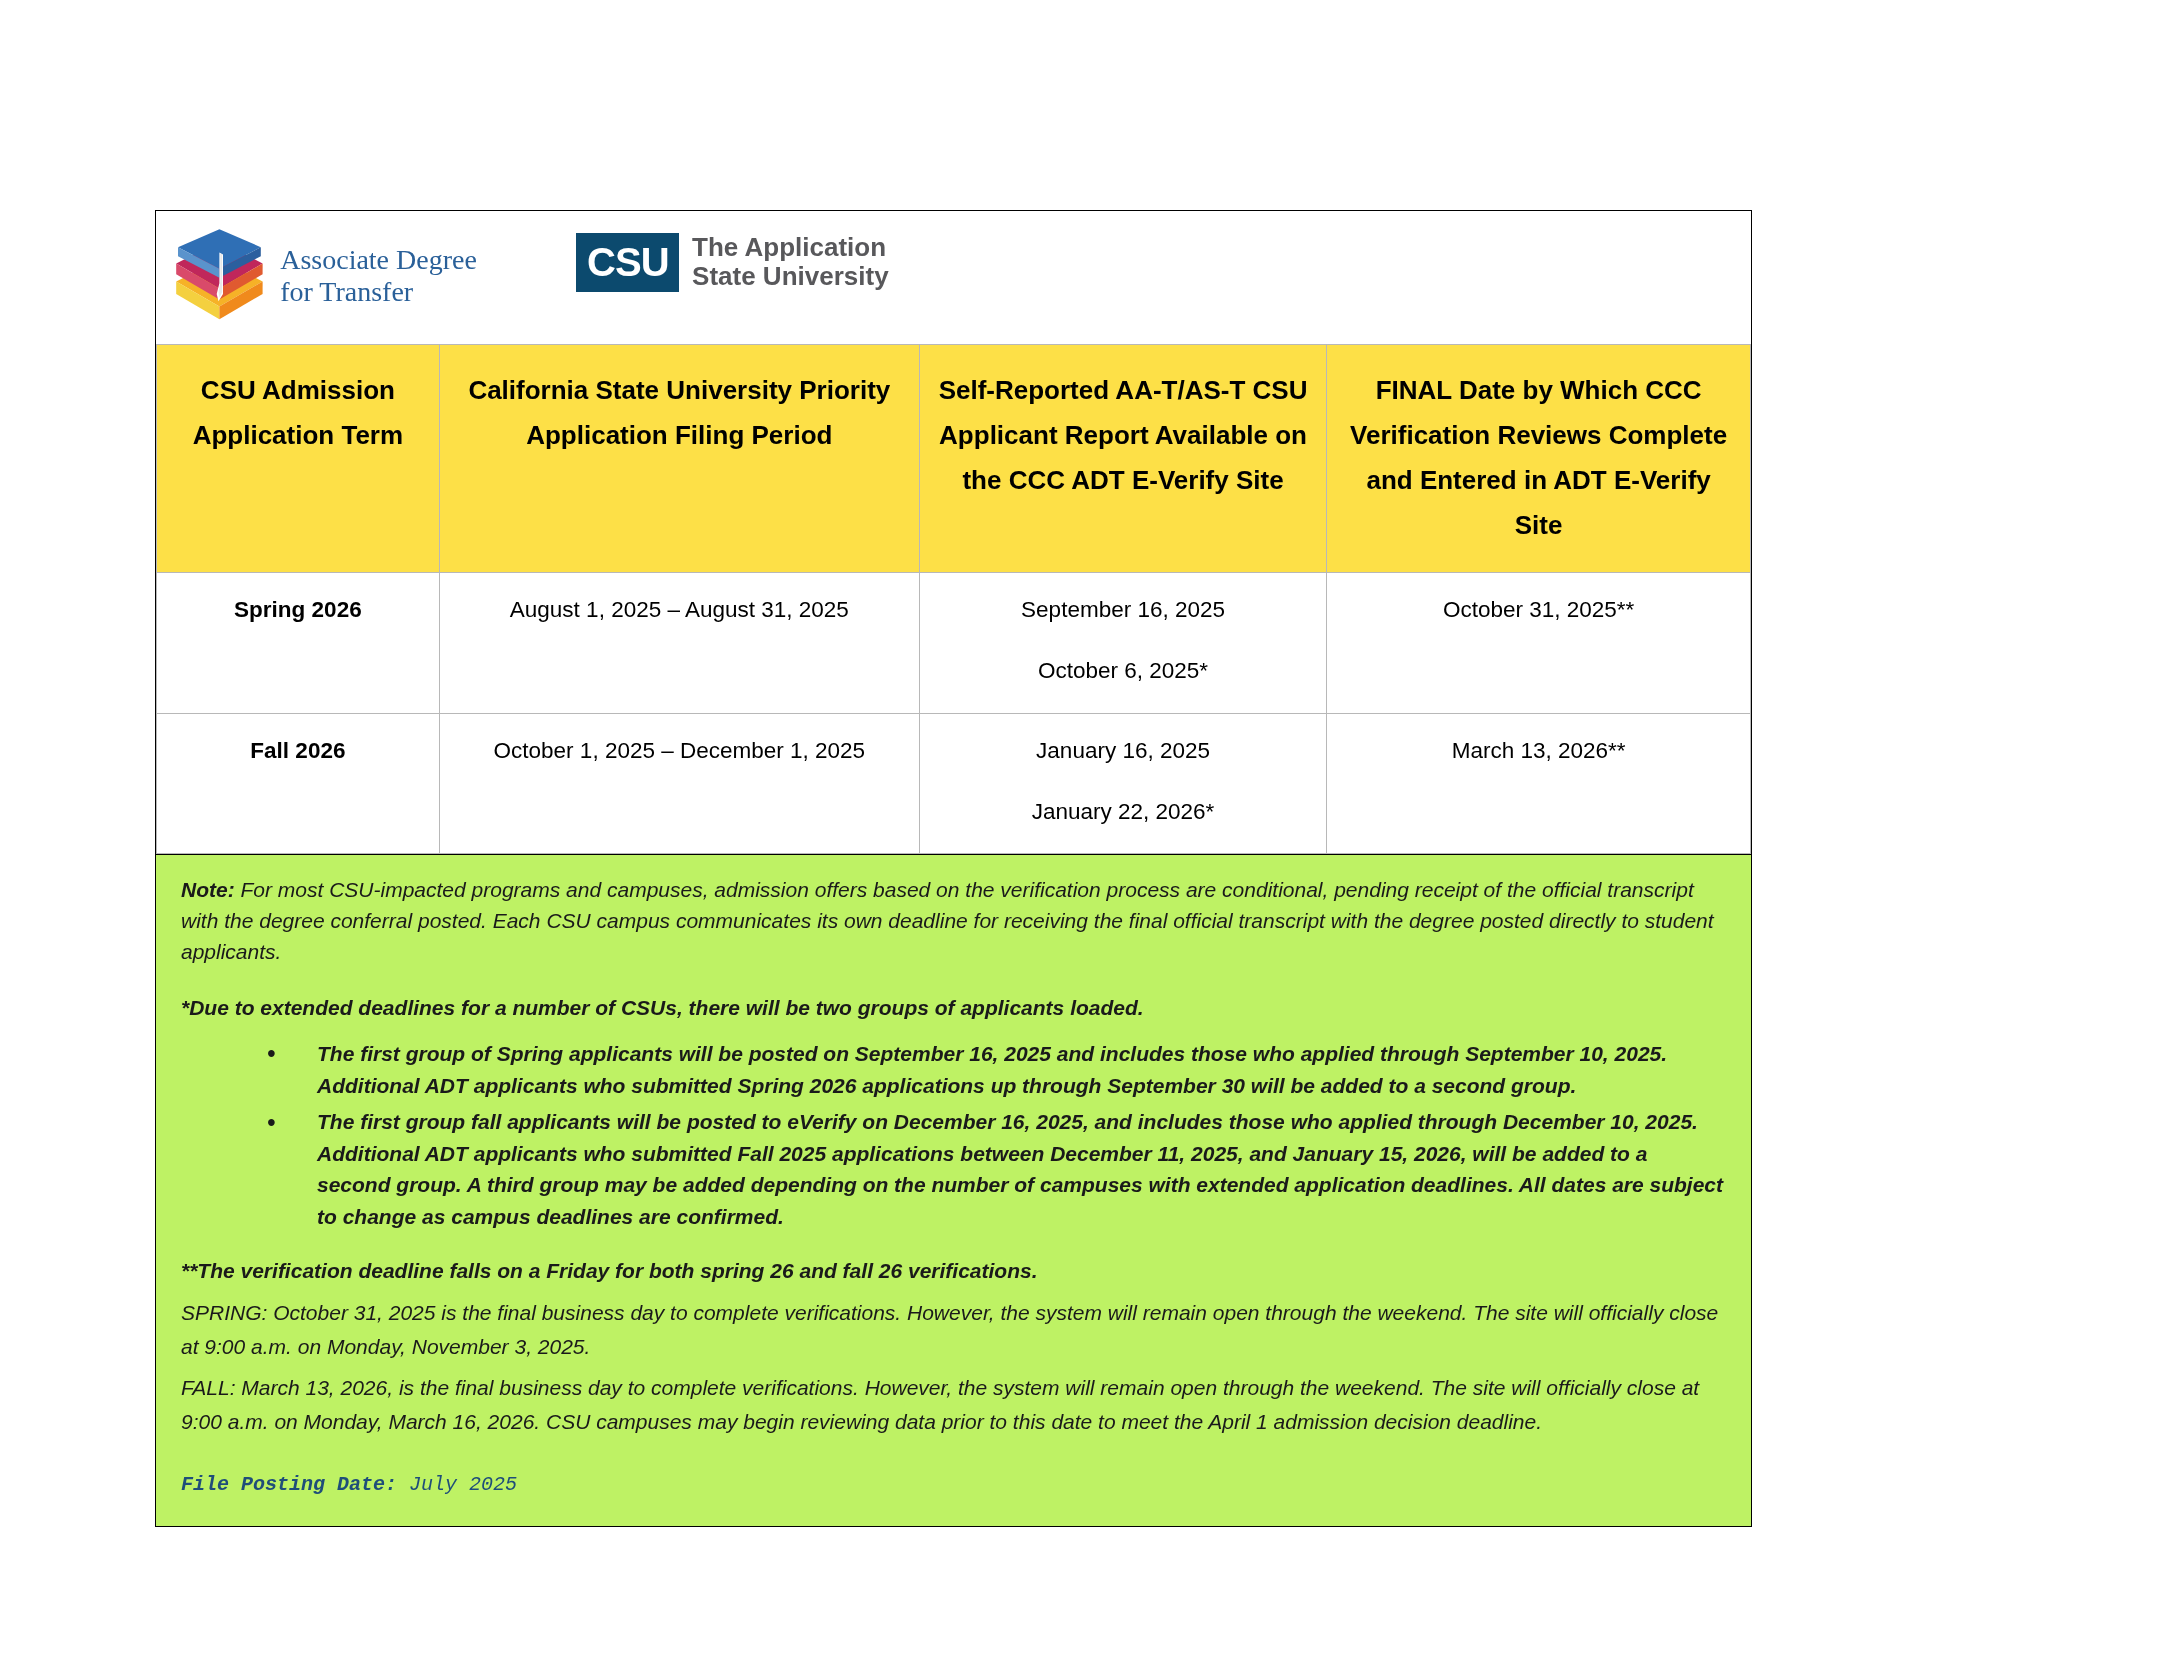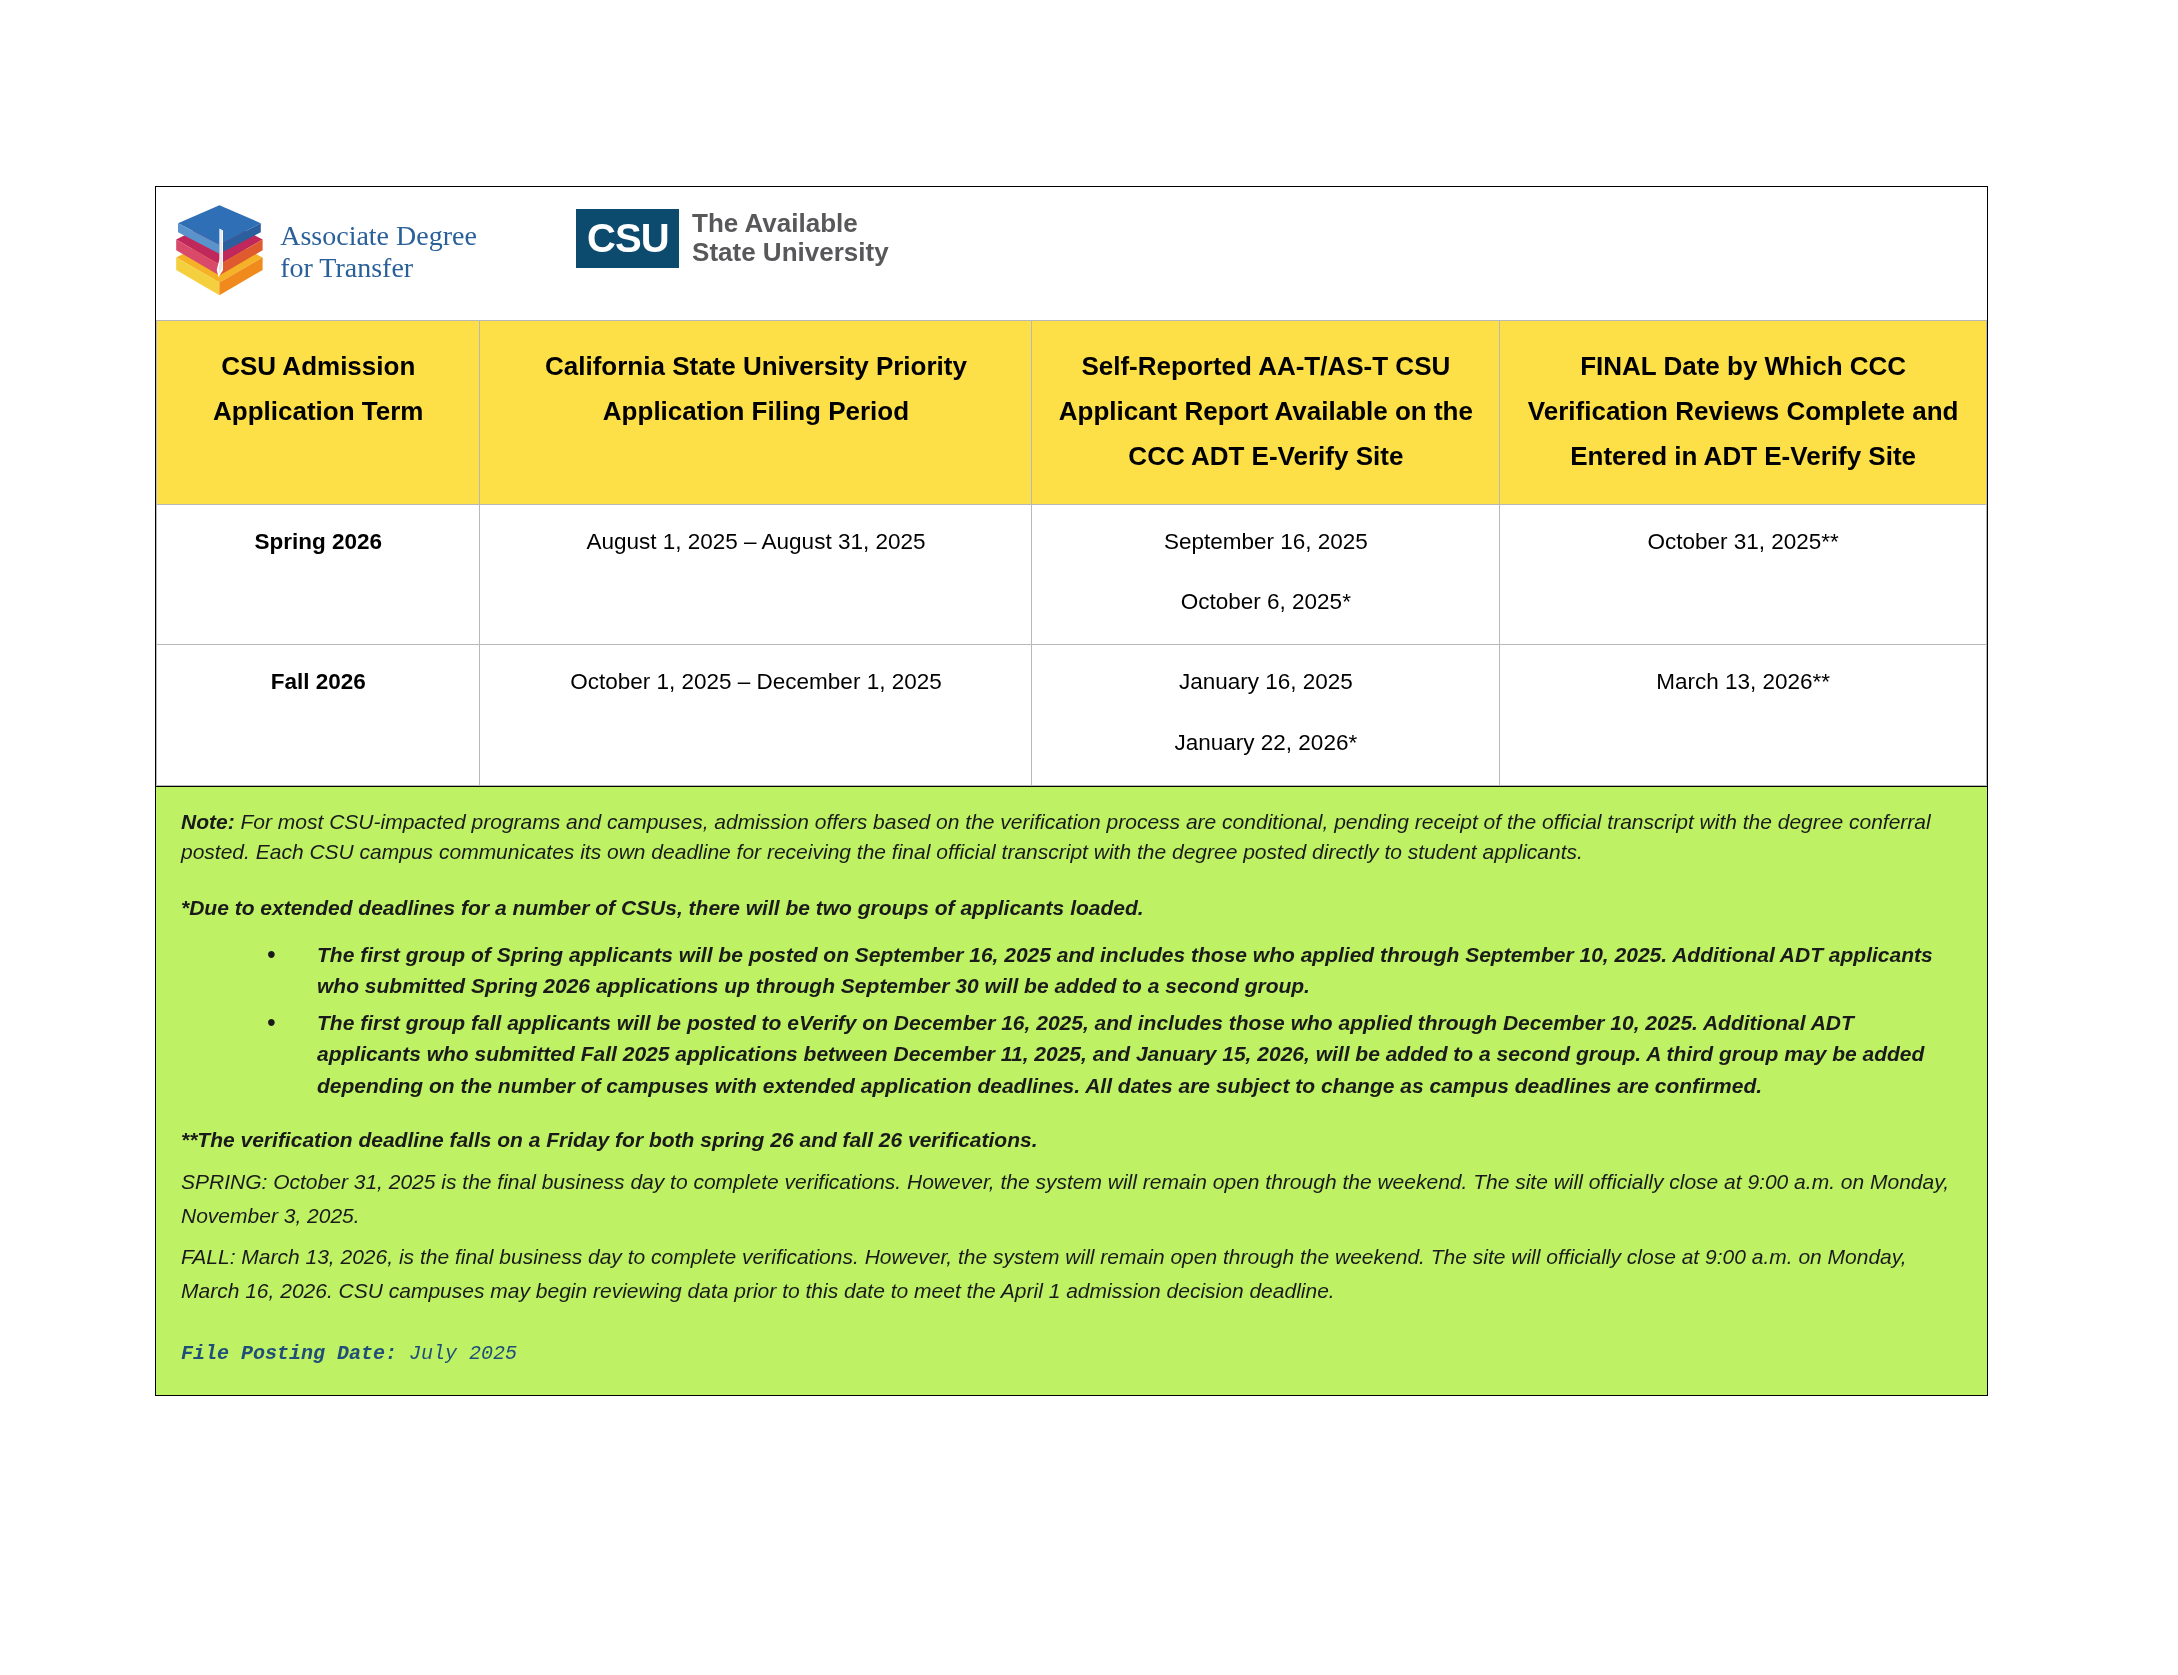--- a/index.html
+++ b/index.html
@@ -11,22 +11,22 @@
     width: 2178px;
     height: 1676px;
     font-family: "Liberation Sans", sans-serif;
     color: #000000;
     overflow: hidden;
   }
 
   .page {
     position: absolute;
     left: 155px;
-    top: 186px;
-    width: 1833px;
+    top: 210px;
+    width: 1597px;
     border: 1.8px solid #000000;
     box-sizing: border-box;
     background: #ffffff;
   }
 
   
   .header {
     display: flex;
     align-items: stretch;
     padding: 10.8px 12.6px 9px 12.6px;
@@ -250,21 +250,21 @@
           <div>for Transfer</div>
         </div>
       </div>
     </div>
 
 
     <div class="header-right">
       <div class="csu-logo">
         <div class="csu-box">CSU</div>
         <div class="csu-words">
-          <div>The Available</div>
+          <div>The Application</div>
           <div>State University</div>
         </div>
       </div>
     </div>
   </div>
 
   <table class="timeline">
     <thead>
       <tr>
         <th class="col-term">CSU Admission Application Term</th>

